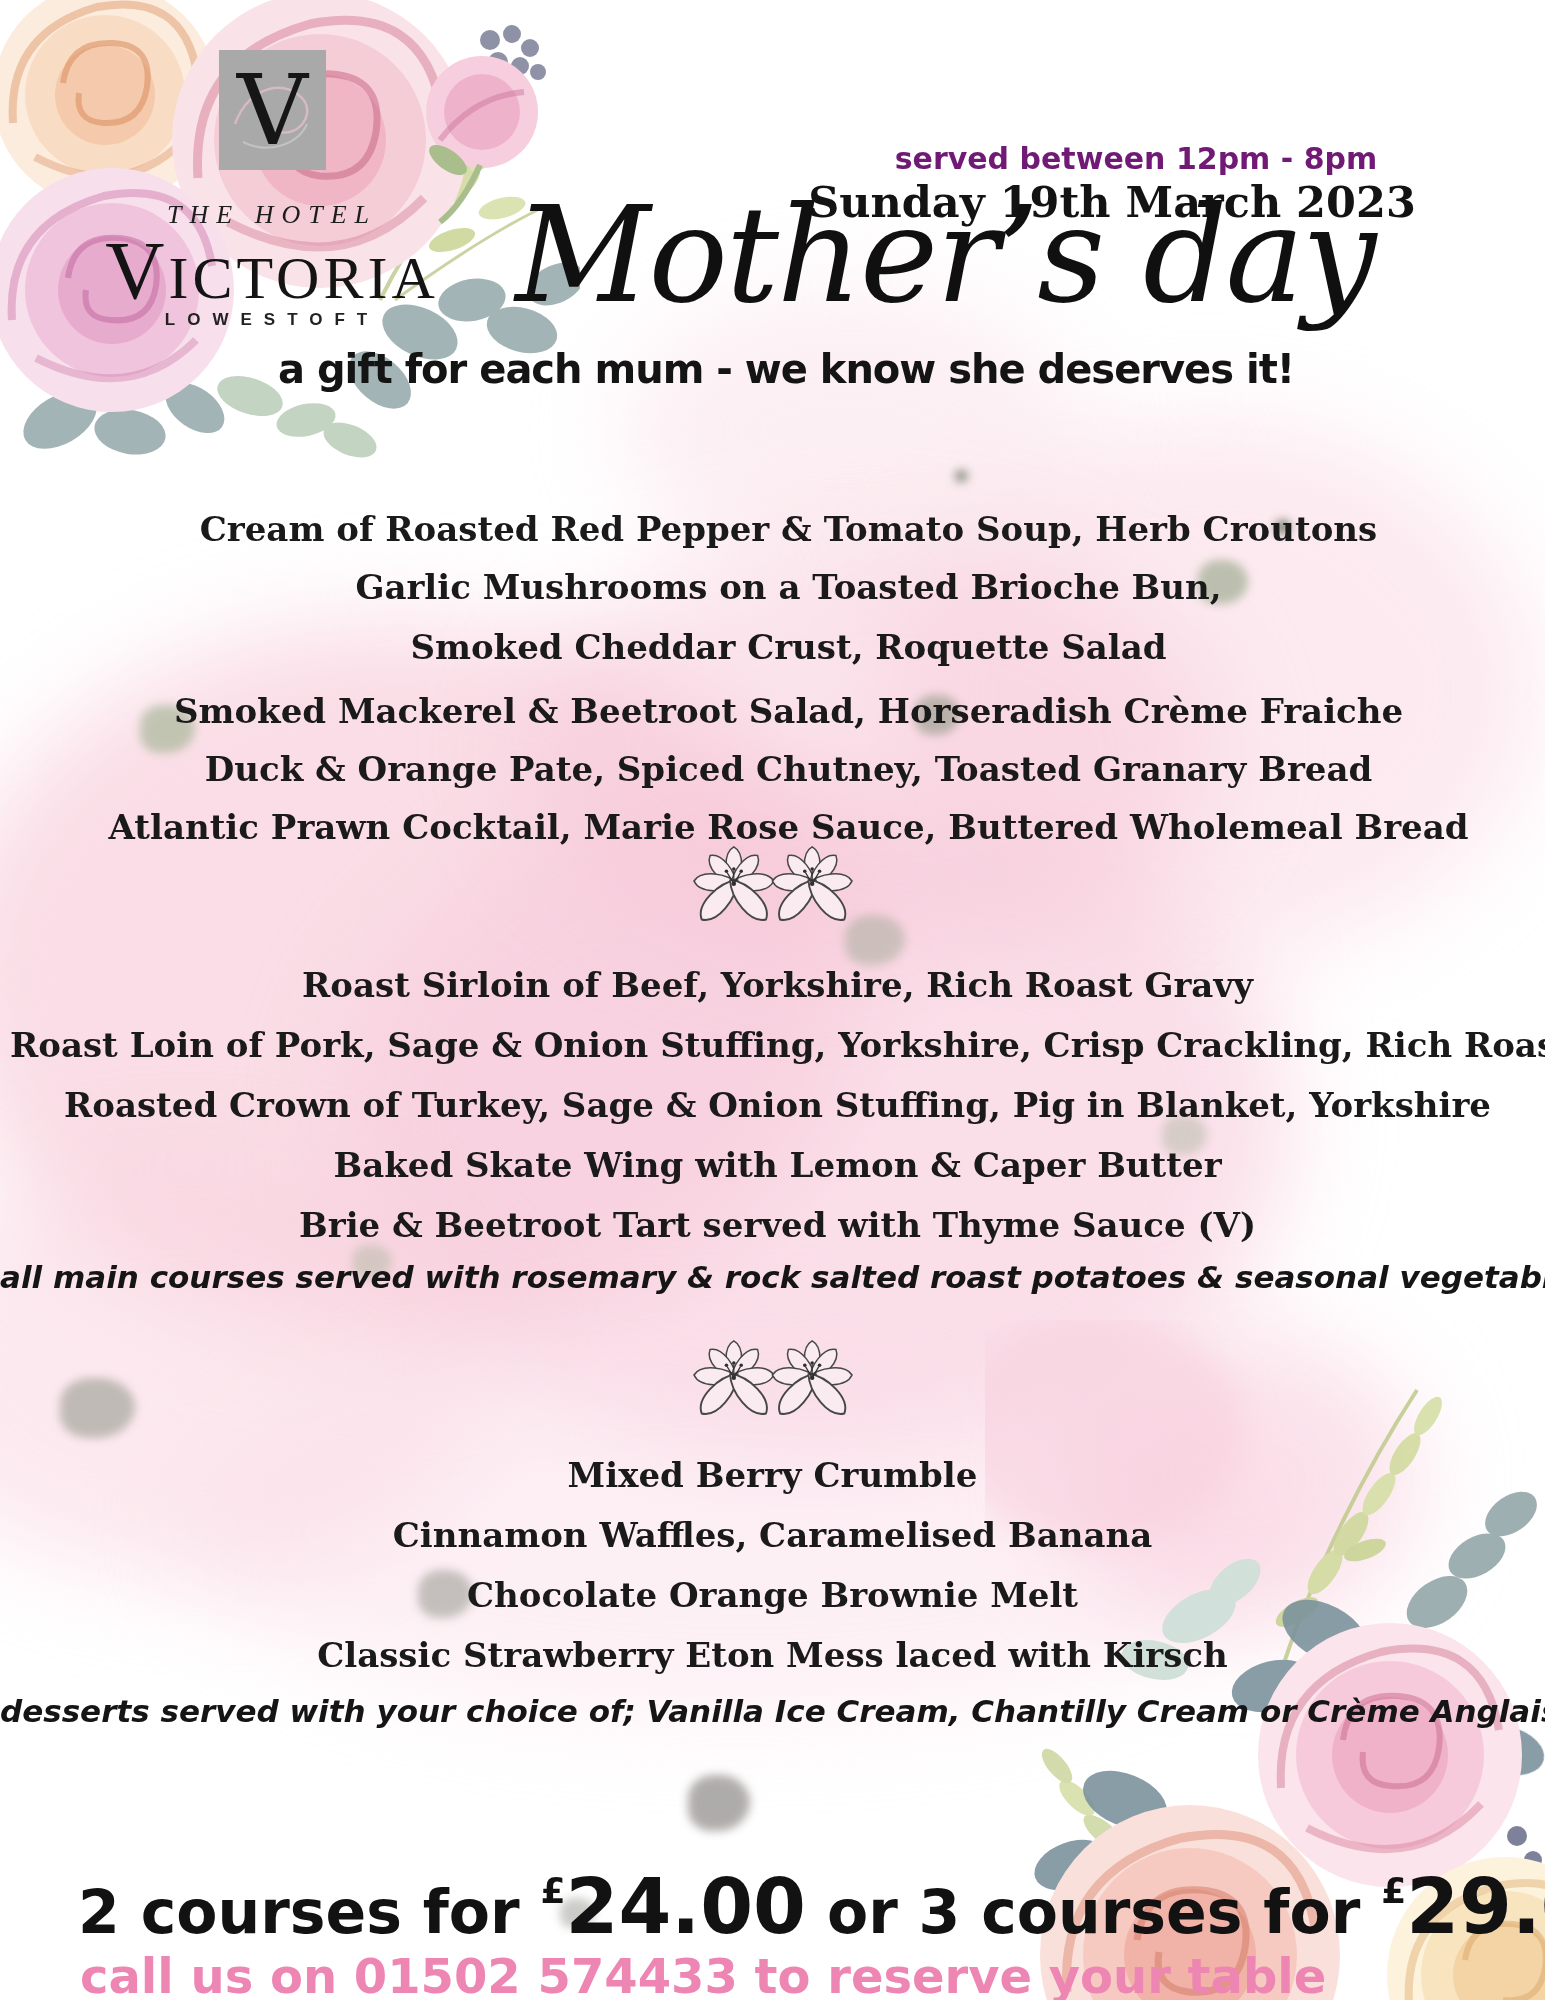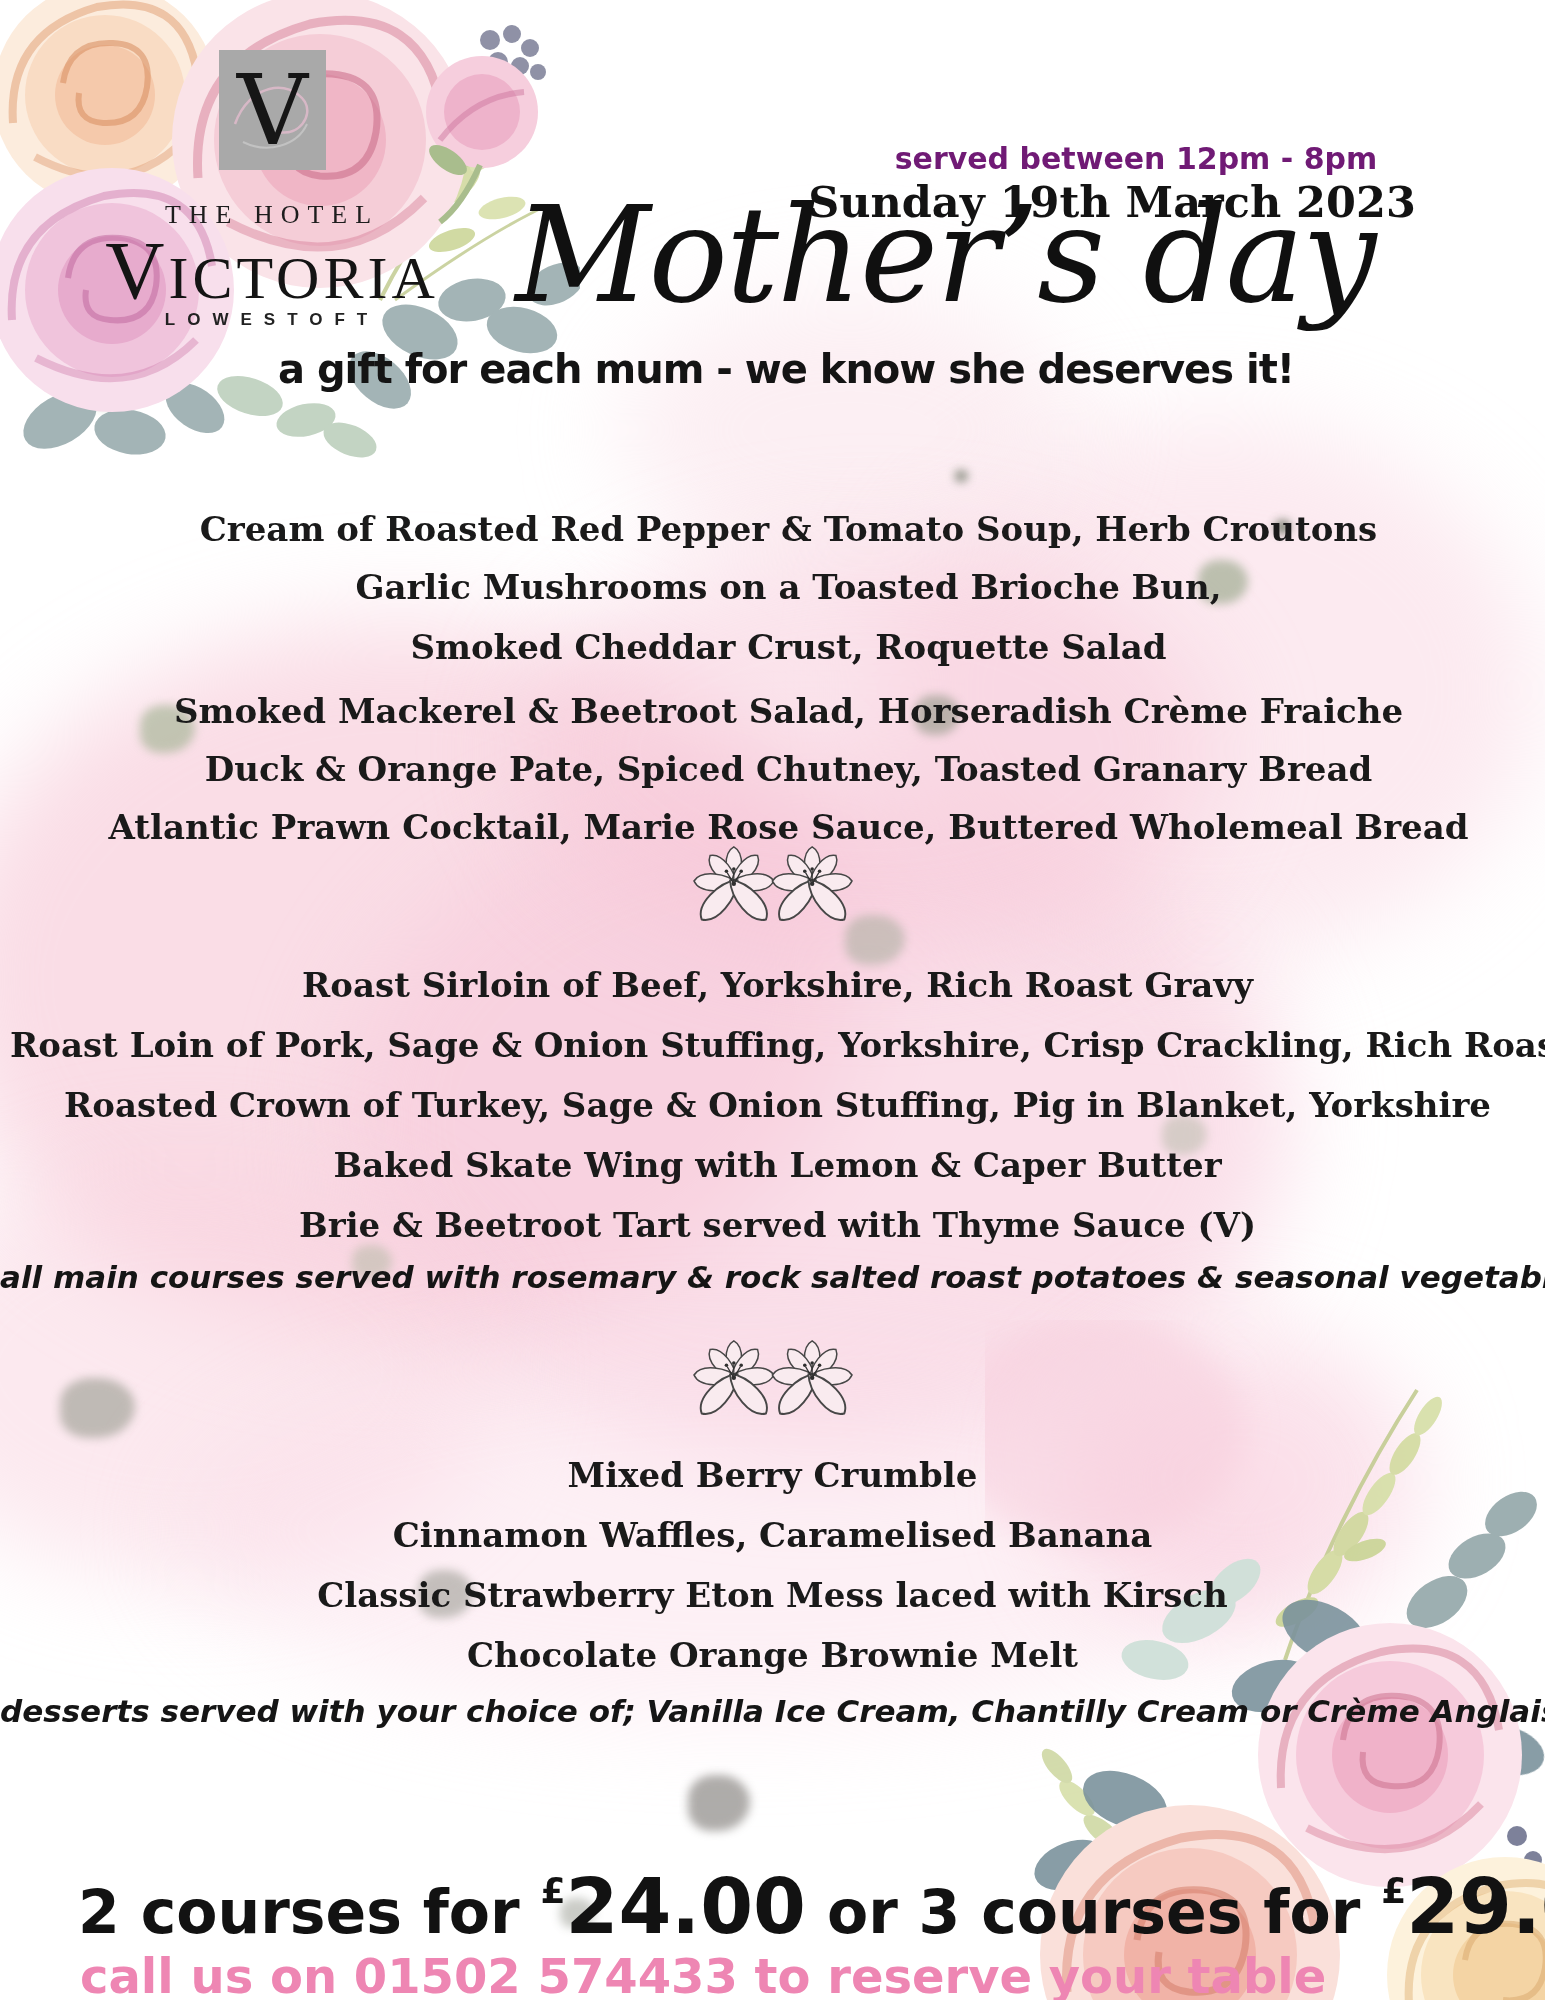--- a/index.html
+++ b/index.html
@@ -30,21 +30,21 @@
     background:#a9a9a9; display:flex; align-items:center; justify-content:center;
   }
   .logo-square .v{
     position:relative; z-index:2;
     font-family:"DejaVu Serif", serif; font-size:98px; line-height:98px; color:#161616;
   }
   .logo-square svg{position:absolute; inset:0; z-index:1;}
   .logo-the-hotel{
     position:absolute; left:272px; top:200px; transform:translateX(-50%);
     font-family:"Liberation Serif", serif; font-size:26px; letter-spacing:8px;
-    color:#1d1d1d; white-space:nowrap;
+    color:#1d1d1d; white-space:nowrap;font-style:italic;
   }
   .logo-victoria{
     position:absolute; left:272px; top:224px; transform:translateX(-50%);
     font-family:"Liberation Serif", serif; font-size:60px; letter-spacing:4px;
     color:#141414; white-space:nowrap;
   }
   .logo-victoria::first-letter{font-size:82px;}
   .logo-lowestoft{
     position:absolute; left:272px; top:310px; transform:translateX(-50%);
     font-family:"Liberation Sans", sans-serif; font-weight:600; font-size:17px;
@@ -355,21 +355,21 @@
   <div class="note mains-note">all main courses served with rosemary &amp; rock salted roast potatoes &amp; seasonal vegetables</div>
 
   <svg class="divider div2" width="170" height="90" viewBox="0 0 230 110">
     <use href="#flw" x="62" y="56"></use>
     <use href="#flw" x="168" y="56"></use>
   </svg>
 
   <section class="menu desserts">
     <div class="menu-line">Mixed Berry Crumble</div>
     <div class="menu-line">Cinnamon Waffles, Caramelised Banana</div>
+    <div class="menu-line">Chocolate Orange Brownie Melt</div>
     <div class="menu-line">Classic Strawberry Eton Mess laced with Kirsch</div>
-    <div class="menu-line">Chocolate Orange Brownie Melt</div>
   </section>
   <div class="note desserts-note">desserts served with your choice of; Vanilla Ice Cream, Chantilly Cream or Crème Anglaise</div>
 
   <div class="price"><span>2 courses for </span><span class="cur">£</span><span class="amt">24.00</span><span> or 3 courses for </span><span class="cur">£</span><span class="amt">29.00</span></div>
   <div class="phone">call us on 01502 574433 to reserve your table</div>
 
 </div>
 
 </body></html>

